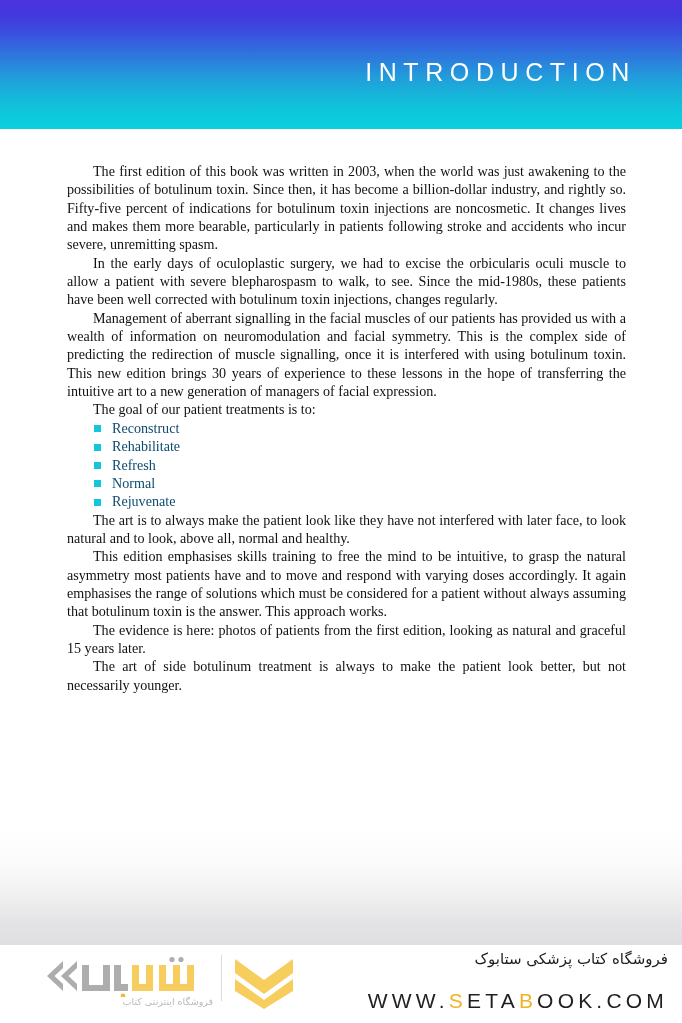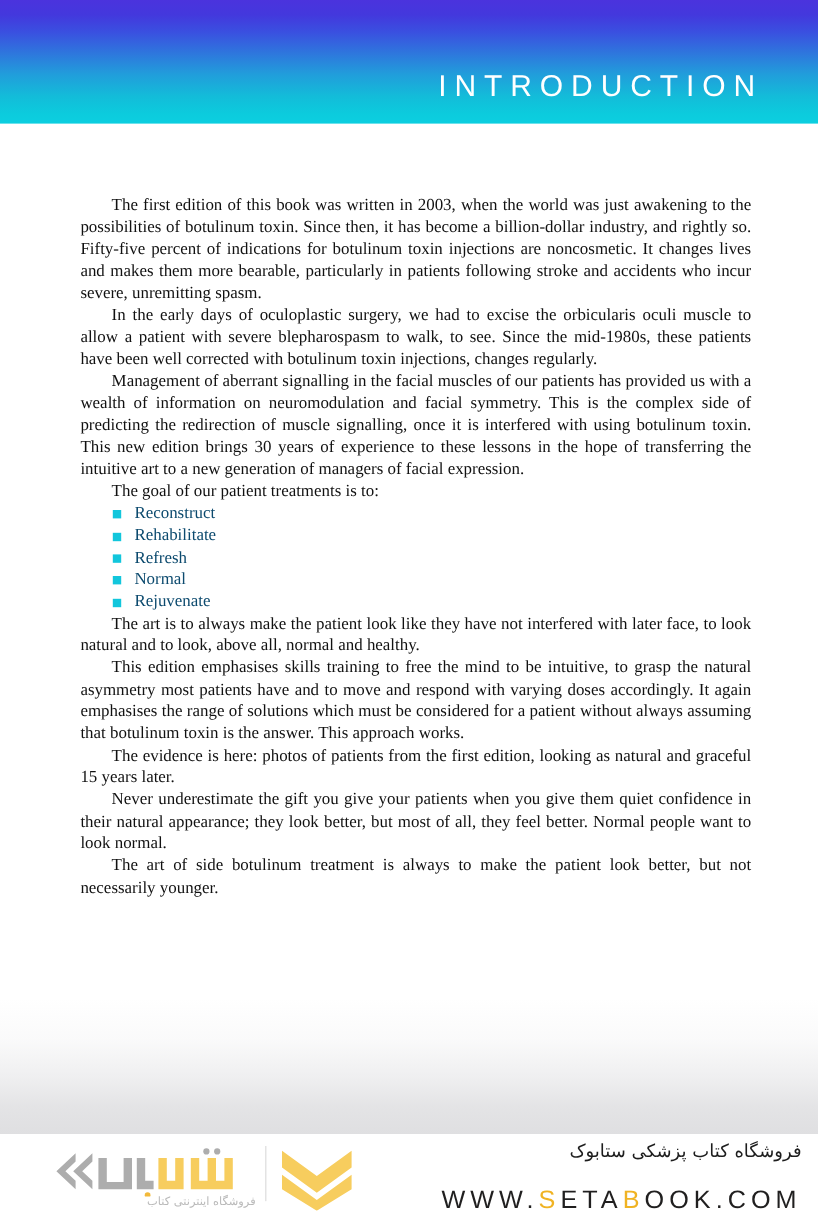--- a/index.html
+++ b/index.html
@@ -14,21 +14,21 @@
     overflow: hidden;
     font-family: "Liberation Serif", "DejaVu Serif", serif;
   }
 
   
   .header-banner {
     position: absolute;
     left: 0;
     top: 0;
     width: 682px;
-    height: 103px;
+    height: 129px;
     background: linear-gradient(to bottom,
         #4b33dd 0%,
         #4338dd 12%,
         #3a50e0 26%,
         #2f74dd 42%,
         #219ddb 60%,
         #13bcd9 78%,
         #0ccbdd 92%,
         #0ccfe0 100%);
   }
@@ -216,21 +216,20 @@
     </li>
     <li class="bullet-item">
       <span class="bullet-marker"></span>
       <span>Rejuvenate</span>
     </li>
   </ul>
 
   <p class="para">The art is to always make the patient look like they have not interfered with later face, to look natural and to look, above all, normal and healthy.</p>
   <p class="para">This edition emphasises skills training to free the mind to be intuitive, to grasp the natural asymmetry most patients have and to move and respond with varying doses accordingly. It again emphasises the range of solutions which must be considered for a patient without always assuming that botulinum toxin is the answer. This approach works.</p>
   <p class="para">The evidence is here: photos of patients from the first edition, looking as natural and graceful 15 years later.</p>
-  <p class="para">Never underestimate the gift you give your patients when you give them quiet confidence in their natural appearance; they look better, but most of all, they feel better. Normal people want to look normal.</p>
   <p class="para">The art of side botulinum treatment is always to make the patient look better, but not necessarily younger.</p>
 
 </div>
 
 <div class="bottom-fade"></div>
 
 <div class="footer">
 
   <div class="footer-logo">
 

